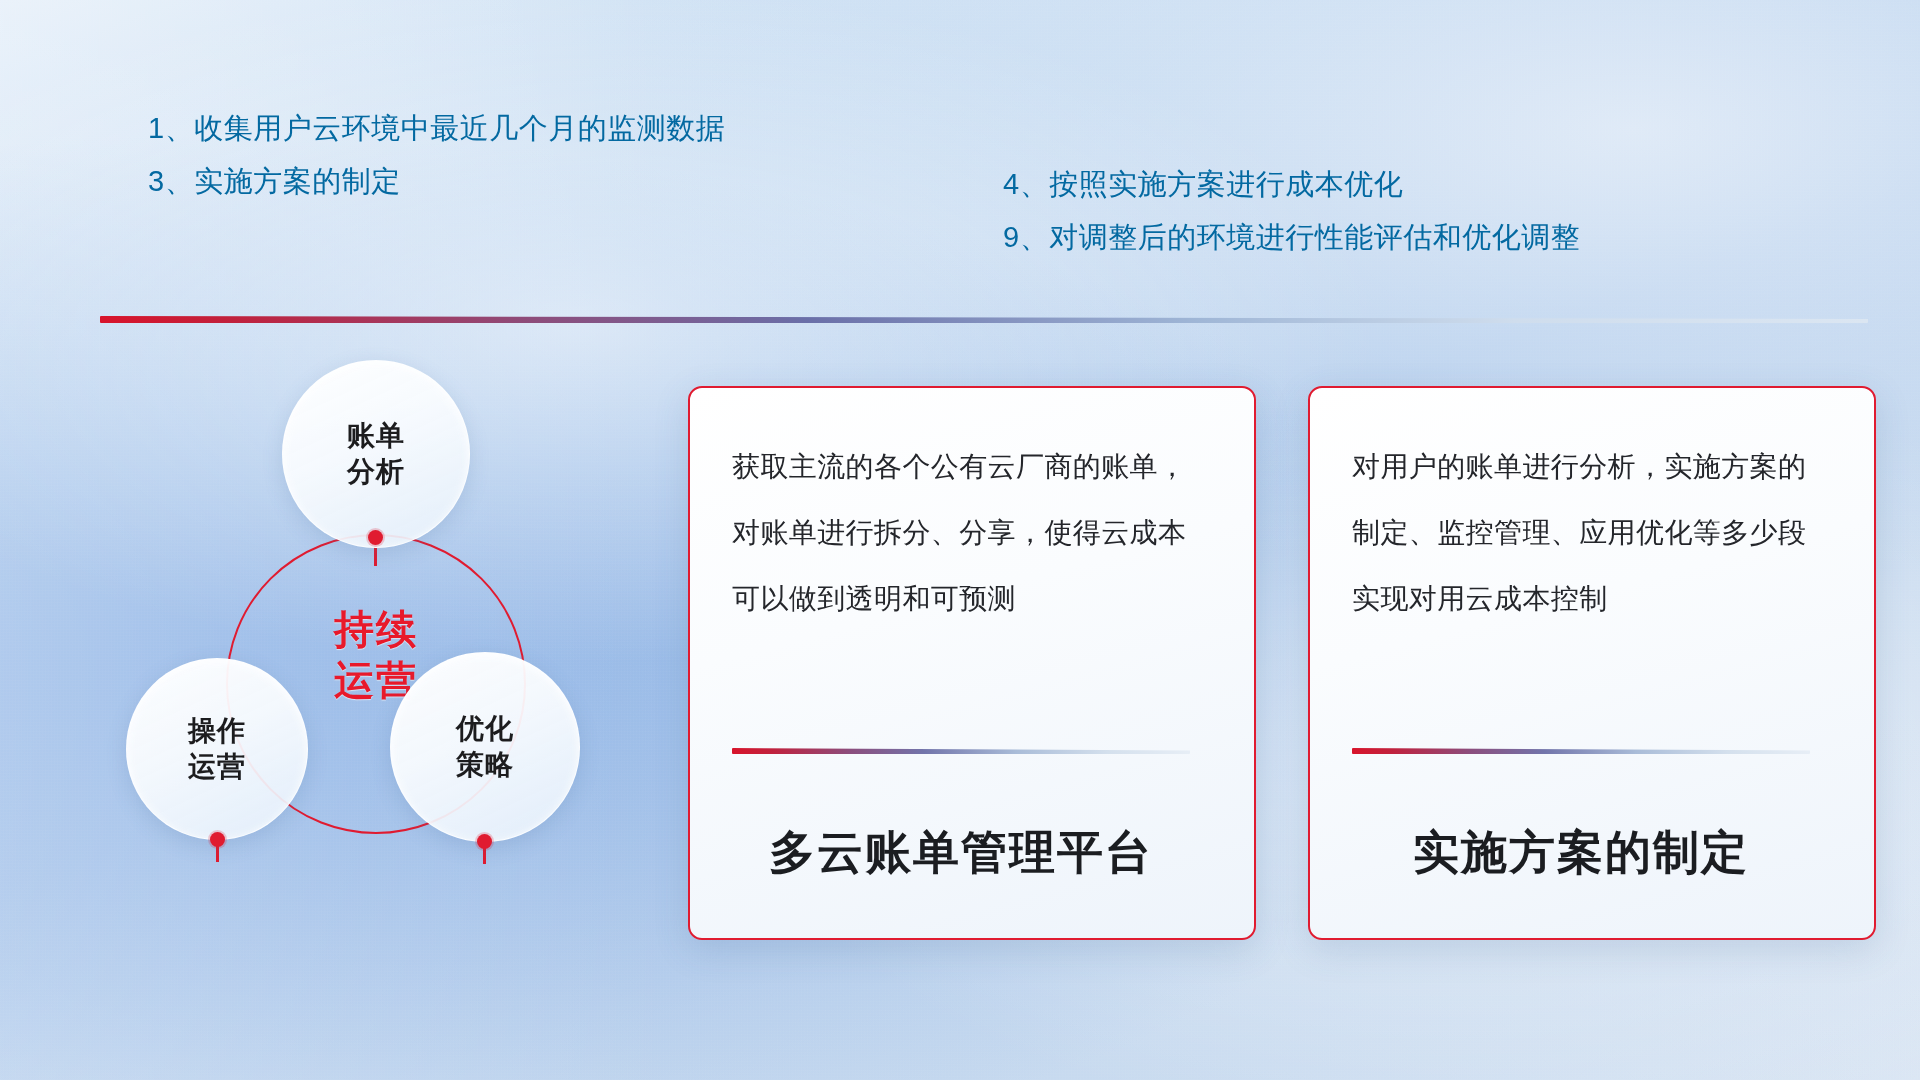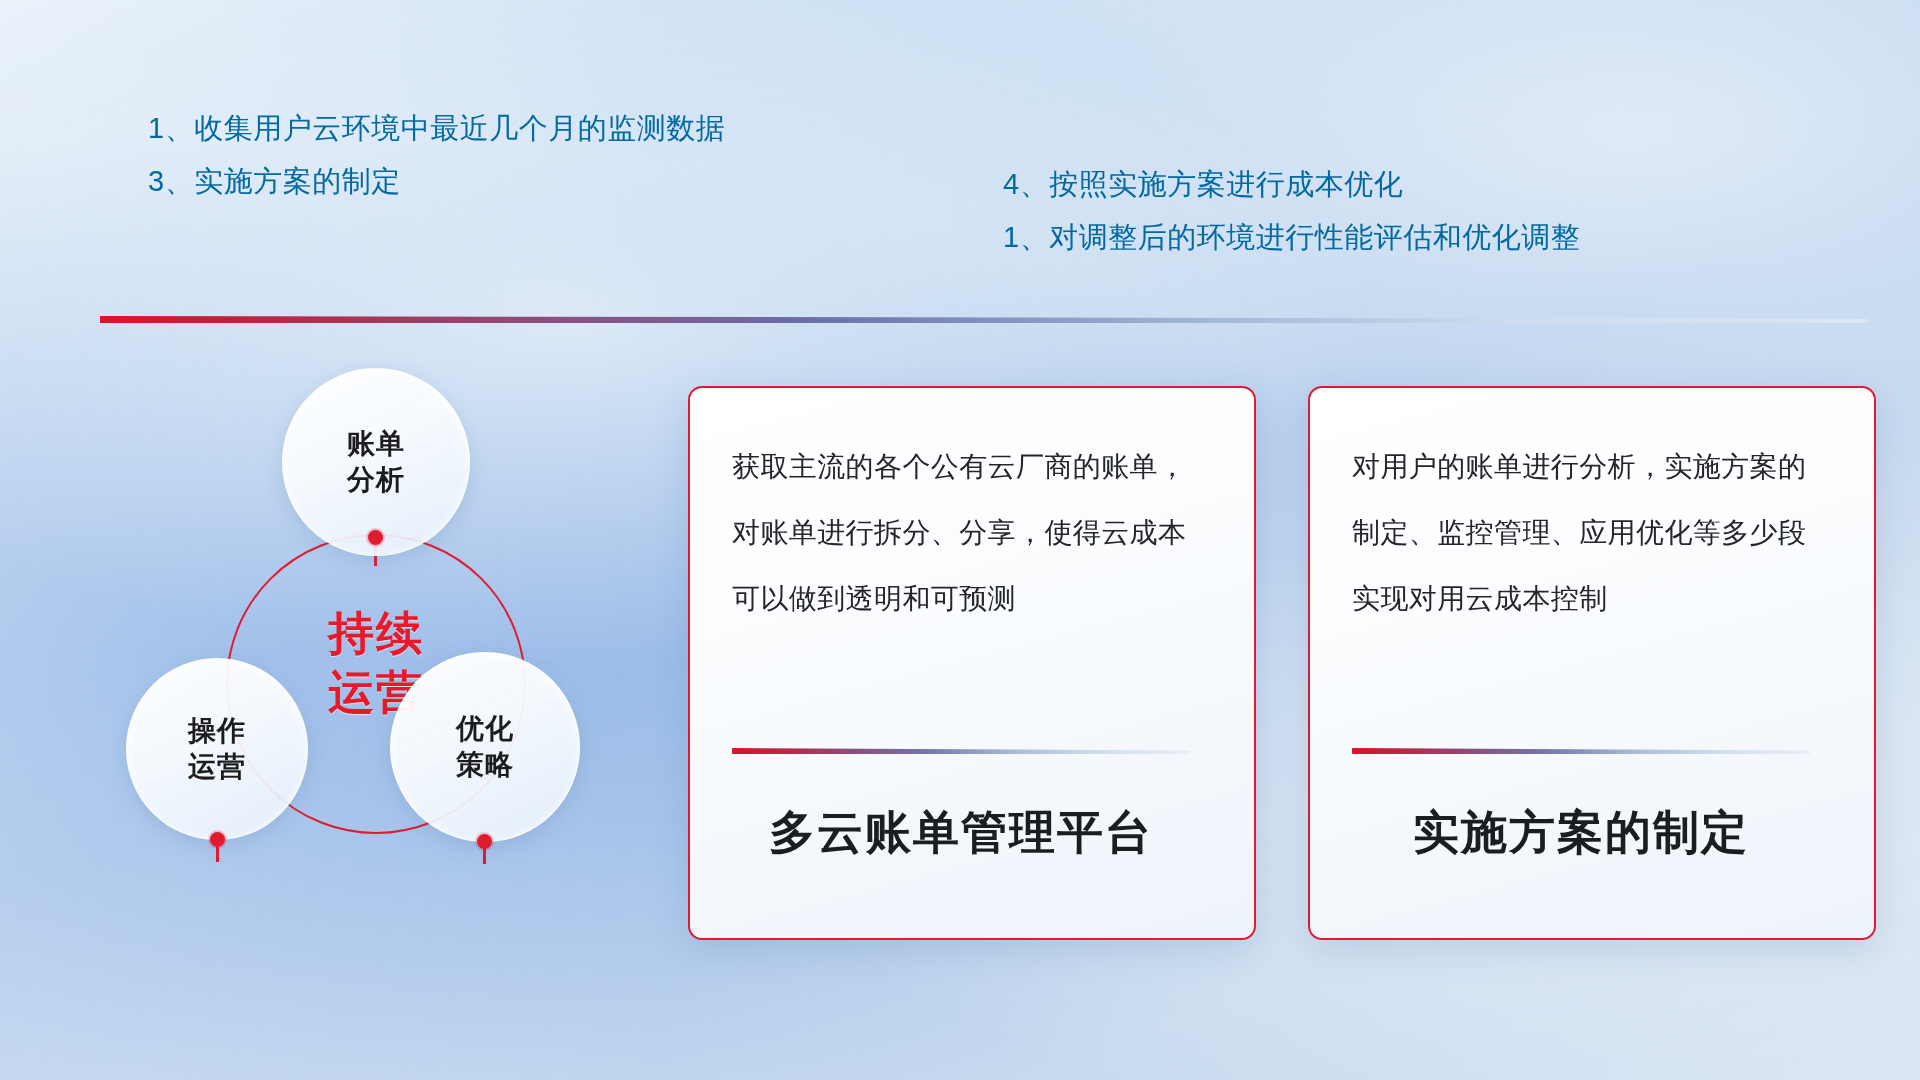--- a/index.html
+++ b/index.html
@@ -77,21 +77,21 @@
       linear-gradient(155deg, rgba(255,255,255,.97) 0%, rgba(248,251,254,.94) 45%, rgba(231,241,251,.90) 100%);
     border:1.5px solid rgba(255,255,255,.85);
     box-shadow:0 6px 20px rgba(70,110,160,.18), inset 0 2px 10px rgba(255,255,255,.9);
     display:flex; align-items:center; justify-content:center;
     text-align:center;
   }
   .node-label {
     font-size:28px; font-weight:700; color:#1c1c1e;
     line-height:1.28; letter-spacing:1px;
   }
-  #node-top    { left:186px; top:16px;  width:188px; height:188px;text-align:center; }
+  #node-top    { left:186px; top:8px;  width:188px; height:188px;text-align:center; }
   #node-left   { left:30px;  top:306px; width:182px; height:182px;justify-content:center; }
   #node-right  { left:294px; top:300px; width:190px; height:190px; }
 
   .dot {
     position:absolute; width:15px; height:15px;
     border-radius:50%; background:#e01b30;
     box-shadow:0 0 0 2px rgba(224,27,48,.22);
   }
   #dot-top   { left:272px; top:178px; }
   #dot-left  { left:114px; top:480px; }
@@ -99,21 +99,21 @@
 
   .stem { position:absolute; width:2.5px; background:#e01b30; }
   #stem-top   { left:278px; top:190px; height:24px; }
   #stem-left  { left:120px; top:488px; height:22px; }
   #stem-right { left:387px; top:490px; height:22px; }
 
   #center-label {
     position:absolute;
     left:130px; top:252px; width:300px;
     text-align:center;
-    font-size:46px; font-weight:800; color:#e8192b;
+    font-size:40px; font-weight:800; color:#e8192b;
     line-height:1.28; letter-spacing:2px;
     text-shadow:0 1px 1px rgba(255,255,255,.6);
   }
 
   
   .card {
     position:absolute;
     top:386px; width:568px; height:554px;
     border-radius:14px;
     border:2px solid #e01b30;
@@ -134,41 +134,41 @@
     height:288px;
   }
   .card-divider {
     height:6px;
     margin-top:26px;
     background:linear-gradient(90deg,#d8142b 0%,#c0223e 9%,#8b4e7e 26%,#7275ab 42%,#a9bcd8 62%,#d4e0ed 82%,#e7eef6 100%);
     clip-path:polygon(0 0, 100% 40%, 100% 100%, 0 100%);
     border-radius:1px;
   }
   .card-title {
-    margin-top:48px;
+    margin-top:68px;
     font-size:46px; font-weight:800;
     color:#1b1d21; letter-spacing:2px;
     text-align:center;
   }
 </style>
 </head>
 <body>
 
 <div id="bg-base"></div>
 <div id="bg-sheen"></div>
 <div id="bg-grain"></div>
 
 <div class="bullets" id="bullets-left">
   <div class="bullet-line">1、收集用户云环境中最近几个月的监测数据</div>
   <div class="bullet-line">3、实施方案的制定</div>
 </div>
 
 <div class="bullets" id="bullets-right">
   <div class="bullet-line">4、按照实施方案进行成本优化</div>
-  <div class="bullet-line">1、对调整后的环境进行性能评估和优化调整</div>
+  <div class="bullet-line">9、对调整后的环境进行性能评估和优化调整</div>
 </div>
 
 <div id="top-rule"></div>
 
 <div id="diagram">
 
   <div class="ring" id="ring-main"></div>
 
   <div id="center-label">
     <div>持续</div>

